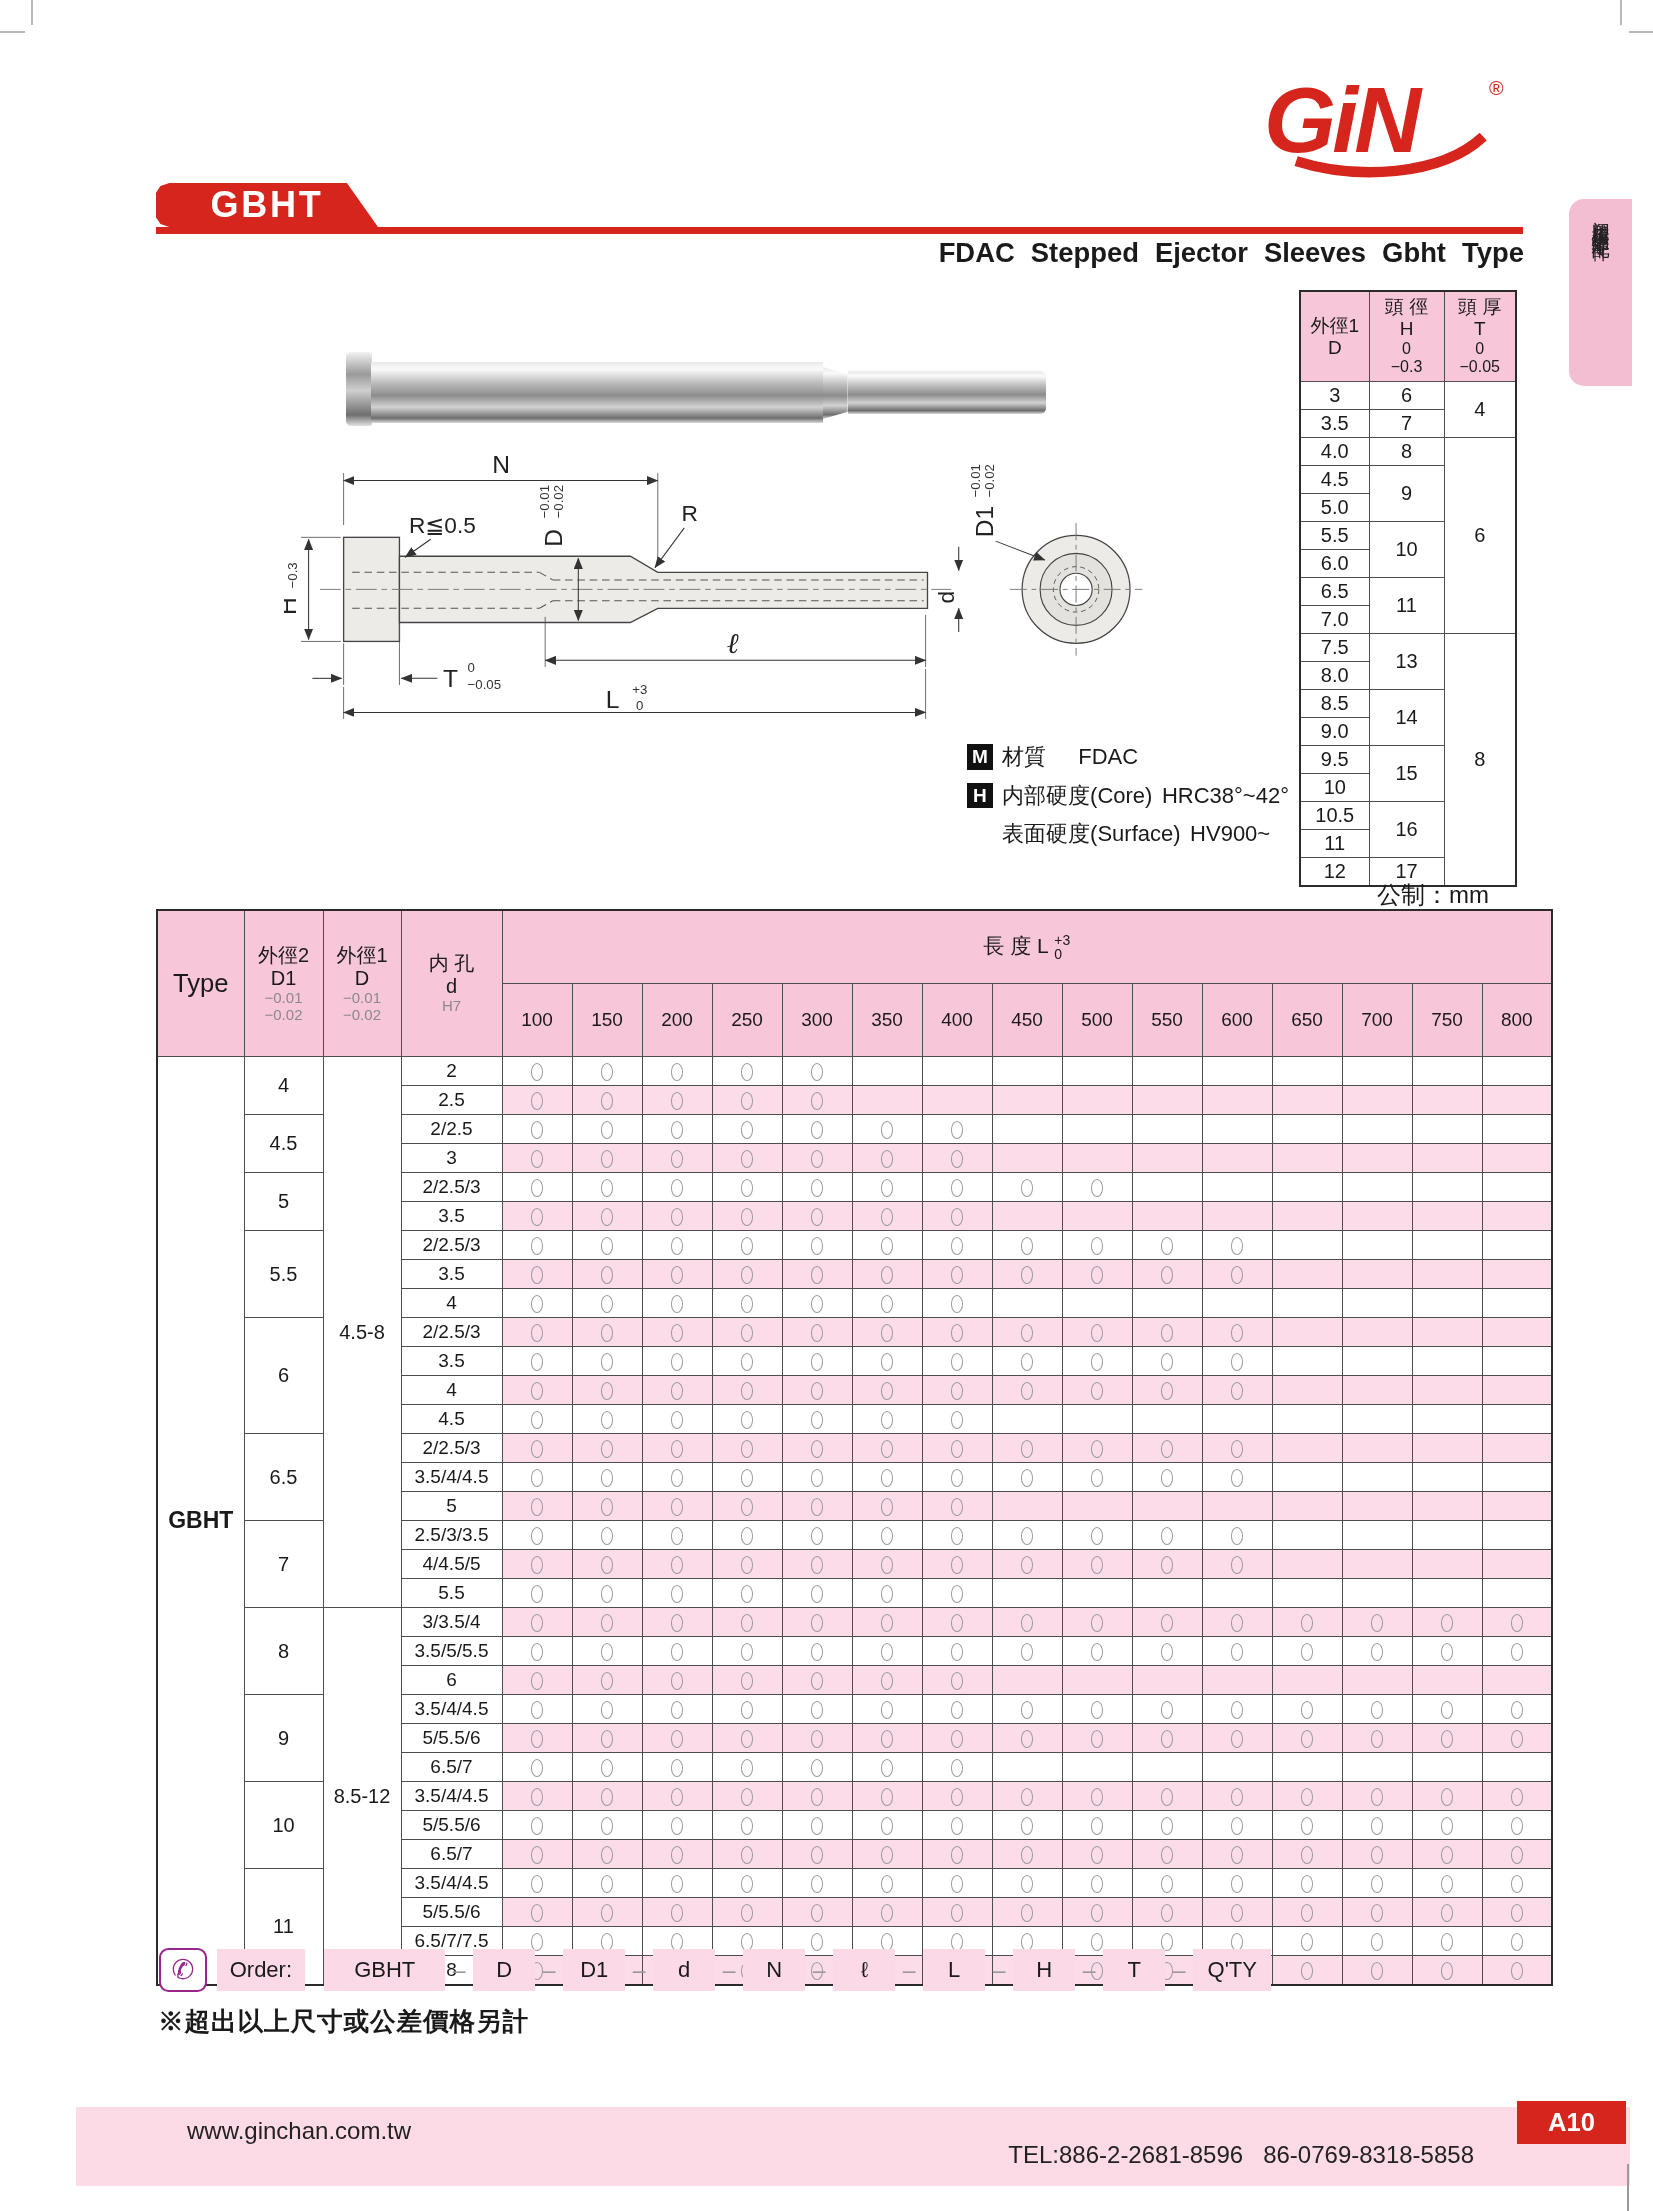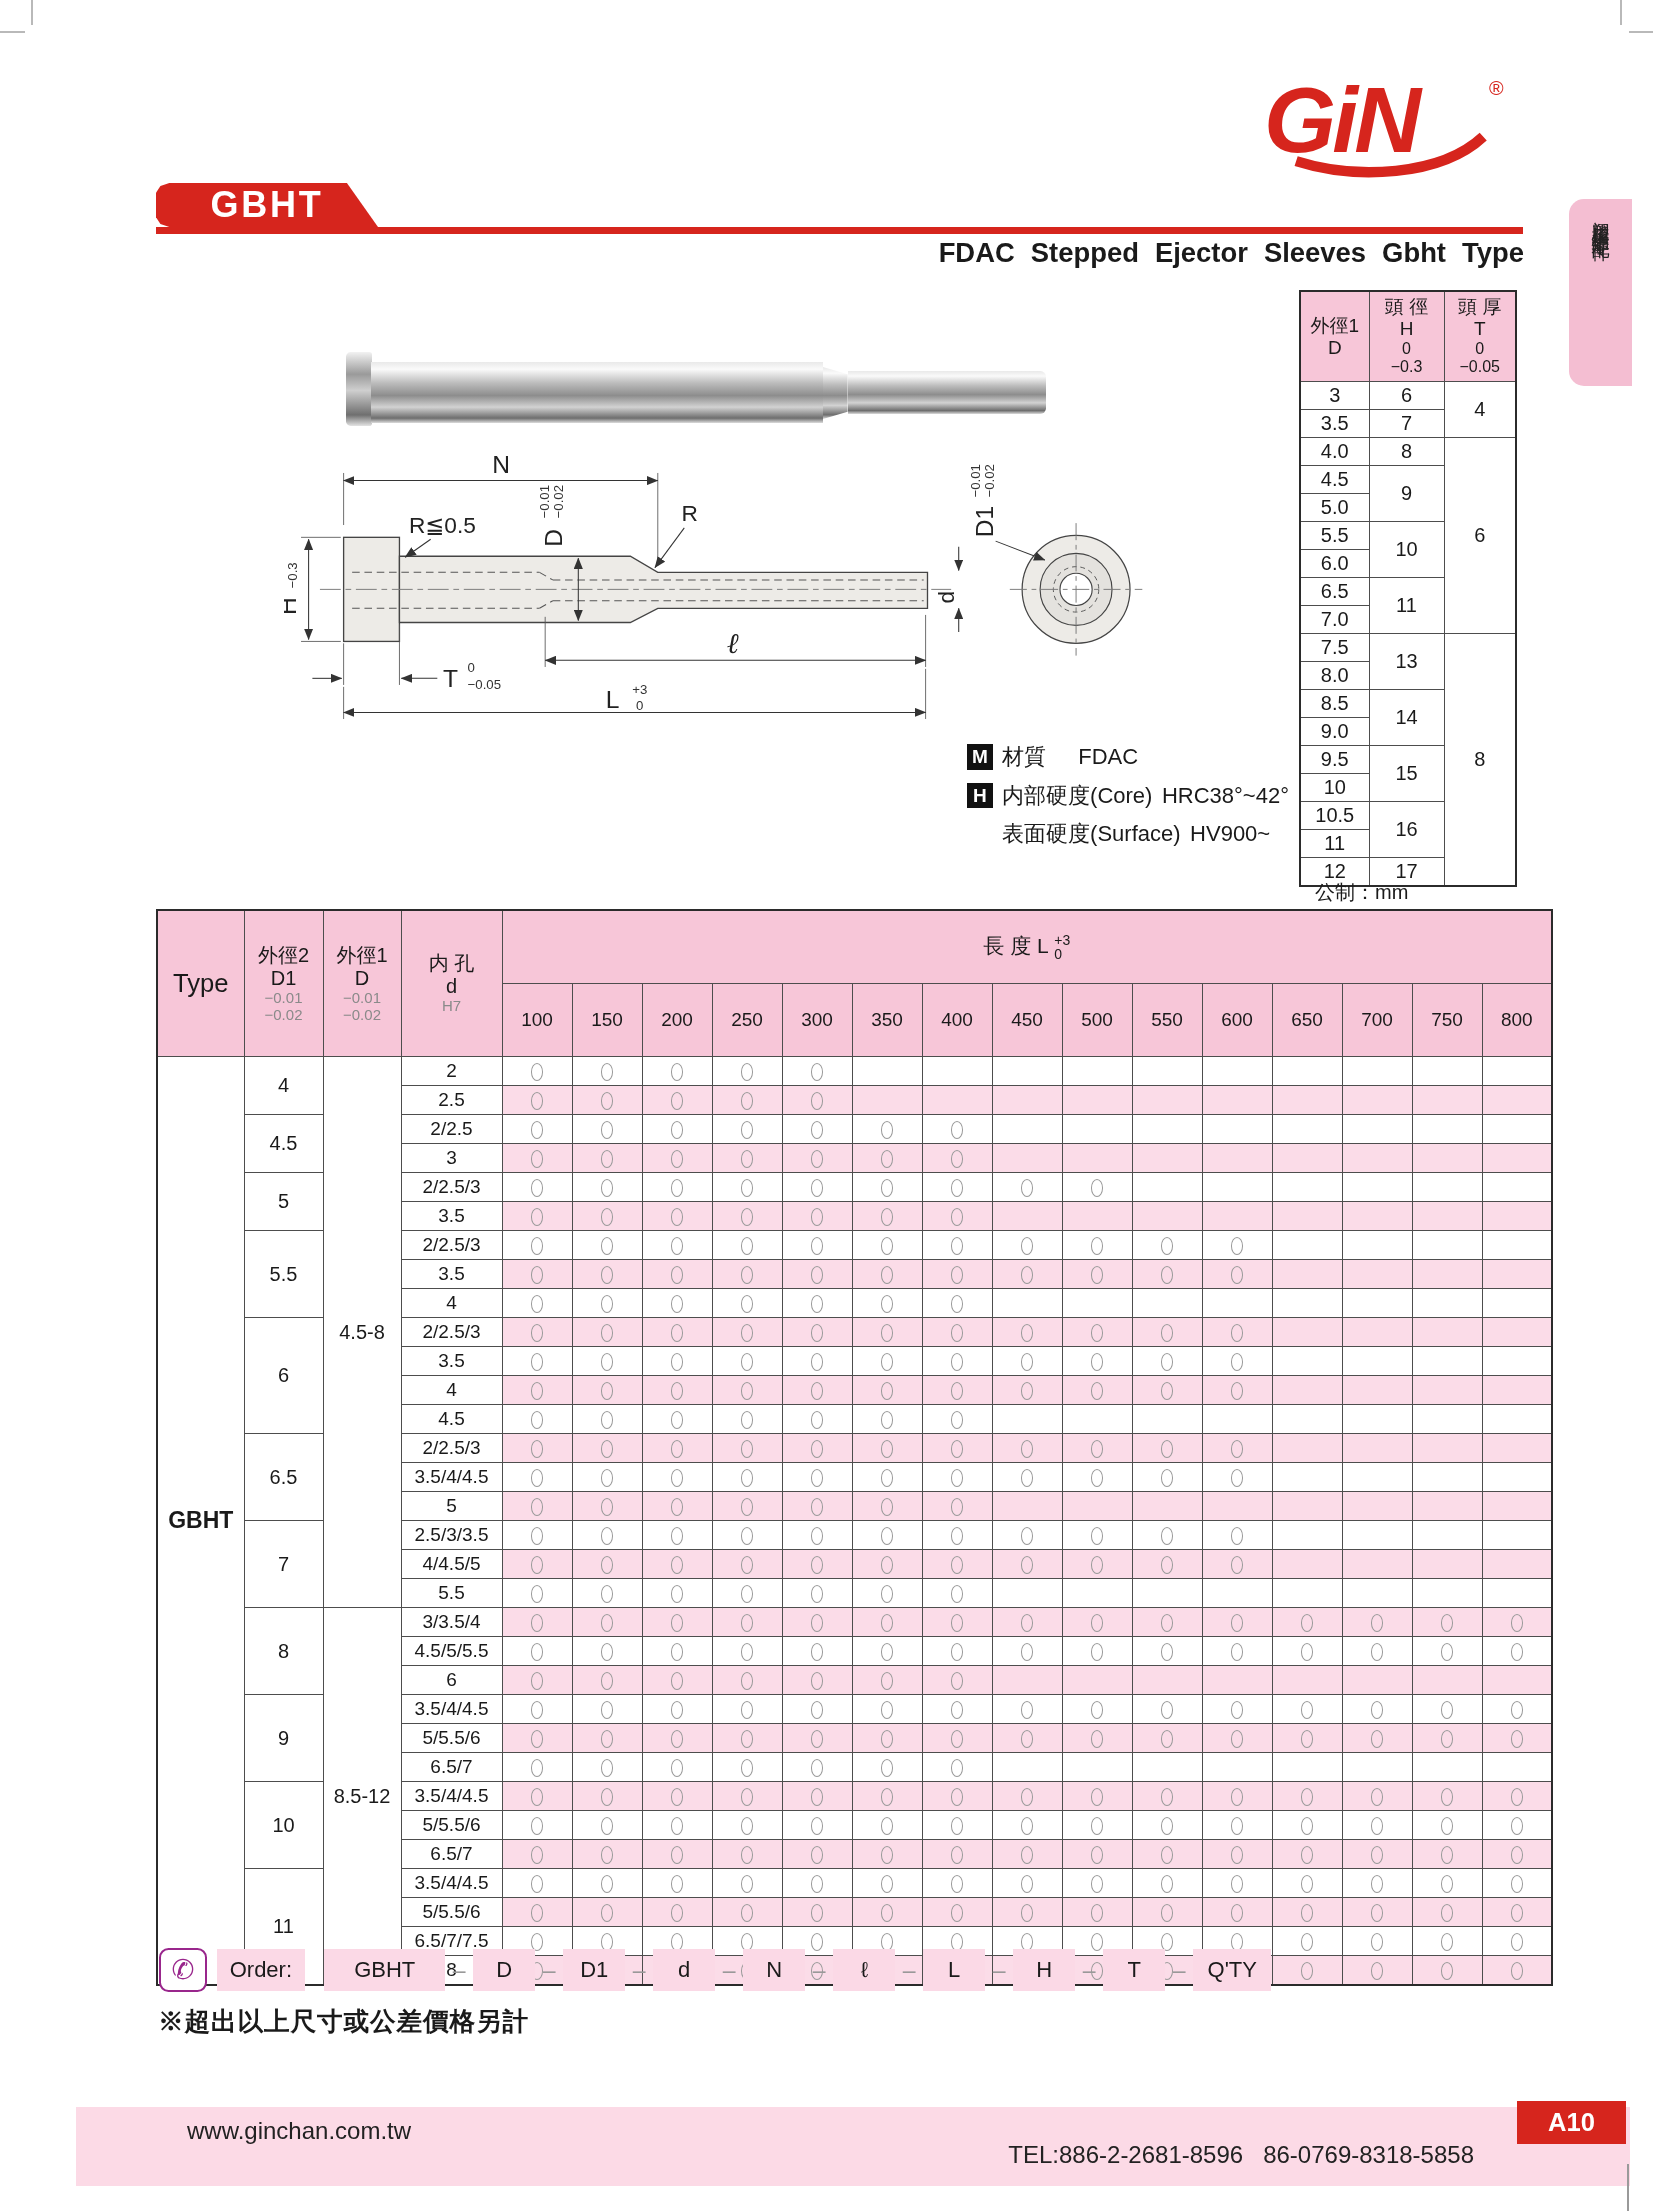--- a/index.html
+++ b/index.html
@@ -53,21 +53,21 @@
   .main-table th { font-weight:normal; background:#f7c6d8; }
   .main-table .h-top { height:72px; font-size:21px; }
   .main-table .len-h { height:72px; font-size:19px; }
   .main-table td { height:28px; background:#fff; font-size:19px; }
   .main-table td.type-cell { font-weight:bold; font-size:23px; }
   .main-table td.grp { font-size:20px; }
   .main-table tr.pink td.len-cell { background:#fbdce8; }
   .circ { display:inline-block; width:12.3px; height:18px; border:1.3px solid #9a9a9a; border-radius:50%; box-sizing:border-box; vertical-align:middle; }
   .stack { display:inline-block; vertical-align:middle; margin-left:5.7px; font-size:14px; line-height:1.05; text-align:left; }
   .stack i { display:block; font-style:normal; }
-  .unit-note { left:1315px; top:879px; width:236px; text-align:left; font-size:20px; }
+  .unit-note { left:1315px; top:879px; width:236px; text-align:center; font-size:24px; }
 
   
   .order-wrap { left:159px; top:1948px; height:44px; display:flex; align-items:center; white-space:nowrap; }
   .phone-box { width:44px; height:40px; border:2.8px solid #99268c; border-radius:9.5px; background:#fff;
                display:flex; align-items:center; justify-content:center; font-size:27.4px; color:#99268c; margin-right:9.5px; }
   .chip { background:#fbd9e6; height:42px; line-height:42px; text-align:center; font-size:22px; }
   .order-label { padding:0 13.2px; margin-right:19px; }
   .chip-first { width:121px; }
   .chip-mid { width:62px; }
   .chip-last { width:78px; }
@@ -761,21 +761,21 @@
           <td class="len-cell"><span class="circ"></span></td>
           <td class="len-cell"><span class="circ"></span></td>
           <td class="len-cell"><span class="circ"></span></td>
           <td class="len-cell"><span class="circ"></span></td>
           <td class="len-cell"><span class="circ"></span></td>
           <td class="len-cell"><span class="circ"></span></td>
           <td class="len-cell"><span class="circ"></span></td>
           <td class="len-cell"><span class="circ"></span></td>
         </tr>
         <tr class="white">
-          <td>4.5/5/5.5</td>
+          <td>3.5/5/5.5</td>
           <td class="len-cell"><span class="circ"></span></td>
           <td class="len-cell"><span class="circ"></span></td>
           <td class="len-cell"><span class="circ"></span></td>
           <td class="len-cell"><span class="circ"></span></td>
           <td class="len-cell"><span class="circ"></span></td>
           <td class="len-cell"><span class="circ"></span></td>
           <td class="len-cell"><span class="circ"></span></td>
           <td class="len-cell"><span class="circ"></span></td>
           <td class="len-cell"><span class="circ"></span></td>
           <td class="len-cell"><span class="circ"></span></td>

